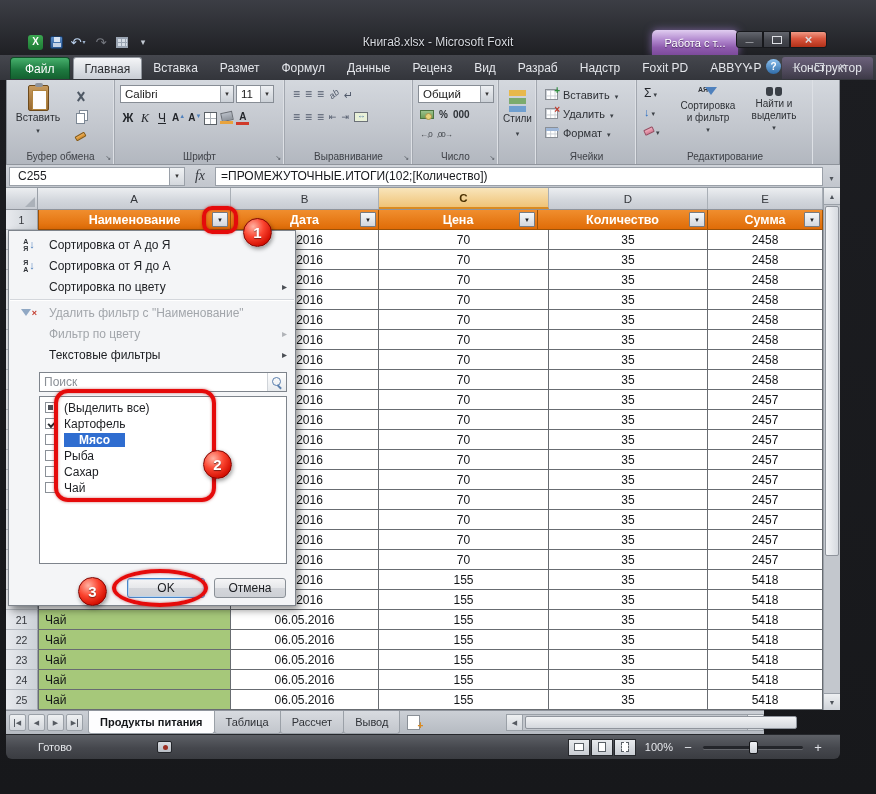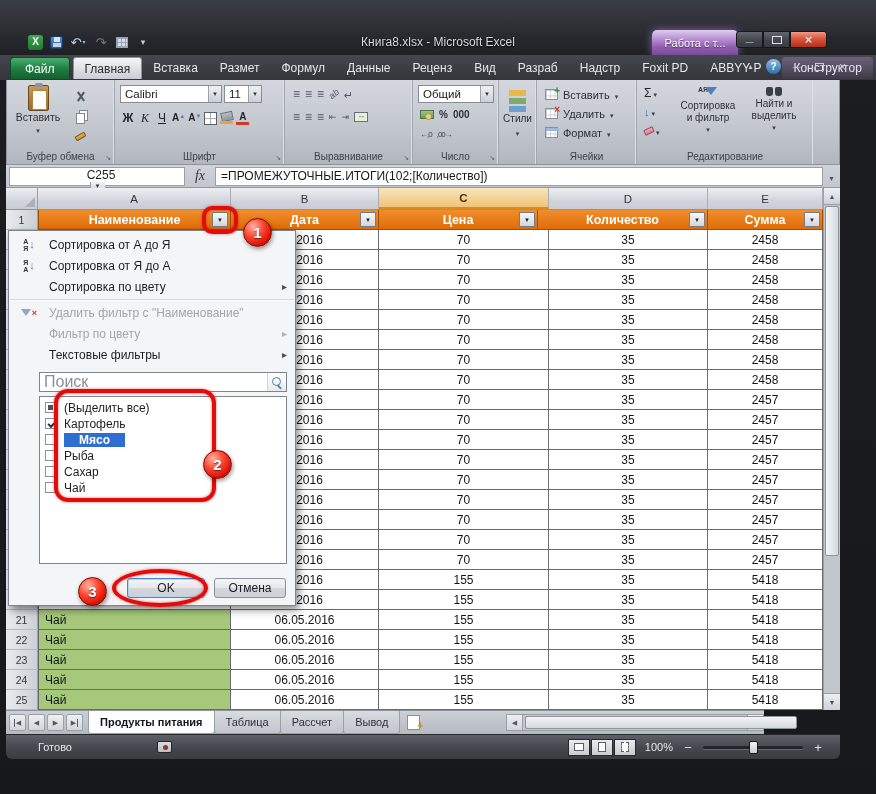--- a/index.html
+++ b/index.html
@@ -77,21 +77,21 @@
   .ic-cut::after{transform:rotate(-35deg);}
   .ic-copy{position:relative;width:9px;height:11px;background:#fff;border:1px solid #7d8895;box-shadow:3px -3px 0 -1px #fff,3px -3px 0 0 #7d8895;margin-top:3px;}
   .ic-paint{width:11px;height:5px;background:linear-gradient(#f0b25c,#d68a1f);border:1px solid #8a5a10;transform:rotate(-30deg);border-radius:1px;}
 
   .g-font{width:170px;}
   .combo-row{display:flex;gap:2px;padding:5px 0 0 5px;}
   .combo{height:18px;background:#fff;border:1px solid #878d95;display:flex;align-items:center;font-size:11.5px;color:#222;}
   .combo .cv{flex:1;padding-left:4px;white-space:nowrap;overflow:hidden;}
   .combo .drop{width:13px;height:100%;background:linear-gradient(#eef0f3,#ccd1d7);border-left:1px solid #9aa0a7;display:flex;align-items:center;justify-content:center;}
   .combo .drop::before{content:"▾";font-size:7px;color:#333;}
-  .combo.fname{width:102px;}
+  .combo.fname{width:114px;}
   .combo.fsize{width:38px;}
   .btn-row{display:flex;align-items:center;gap:3px;padding:5px 0 0 6px;height:20px;}
   .fb{font-size:12px;color:#23262b;width:14px;text-align:center;}
   .fb.b{font-weight:bold;}
   .fb.i{font-style:italic;font-family:"Liberation Serif",serif;}
   .fb.u{text-decoration:underline;}
   .ic-fontsz{font-size:10px;font-weight:bold;color:#23262b;line-height:1;}
   .ic-fontsz i{font-style:normal;font-size:6px;vertical-align:top;color:#4f81bd;}
   .ic-border{width:13px;height:13px;border:1px solid #5a6066;position:relative;background:#fff;}
   .ic-border::before{content:"";position:absolute;left:5px;top:0;bottom:0;width:1px;background:#aab0b7;}
@@ -144,21 +144,21 @@
   .edit-big .lbl2{width:62px;}
   .ic-sort{position:relative;width:20px;height:15px;}
   .ic-sort::before{content:"АЯ";position:absolute;left:0;top:1px;font-size:7px;font-weight:bold;color:#2e3136;}
   .ic-sort::after{content:"";position:absolute;right:1px;top:2px;width:0;height:0;border-left:6px solid transparent;border-right:6px solid transparent;border-top:8px solid #4f81bd;}
   .ic-binoc{position:relative;width:18px;height:13px;}
   .ic-binoc::before,.ic-binoc::after{content:"";position:absolute;top:2px;width:7px;height:9px;background:#3a3f46;border-radius:2px 2px 3px 3px;}
   .ic-binoc::before{left:1px;}  .ic-binoc::after{right:1px;}
 
   
   .fbar{position:absolute;left:6px;top:165px;width:834px;height:23px;background:linear-gradient(#d0d4da,#c2c6cd);border-bottom:1px solid #9299a1;display:flex;align-items:center;}
-  .namebox{width:176px;height:19px;background:#fff;border:1px solid #9aa0a8;margin-left:3px;display:flex;align-items:center;flex-direction:column;}
+  .namebox{width:176px;height:19px;background:#fff;border:1px solid #9aa0a8;margin-left:3px;display:flex;align-items:center;}
   .namebox .nb-text{flex:1;font-size:12px;padding-left:8px;color:#1c1e22;}
   .nb-drop{width:15px;height:100%;background:linear-gradient(#f0f2f4,#d4d8dd);border-left:1px solid #9aa0a8;display:flex;align-items:center;justify-content:center;}
   .nb-drop::before{content:"▾";font-size:7px;color:#333;}
   .fx{width:30px;text-align:center;font-style:italic;font-family:"Liberation Serif",serif;font-size:14px;color:#33363c;}
   .finput{flex:1;height:19px;background:#fff;border:1px solid #9aa0a8;display:flex;align-items:center;font-size:12px;color:#17191d;padding-left:5px;white-space:nowrap;overflow:hidden;}
   .f-exp{width:17px;text-align:center;}
   .f-exp::before{content:"▾";font-size:8px;color:#4e535a;}
 
   
   .grid{position:absolute;left:6px;top:188px;width:834px;height:522px;background:#fff;}
@@ -195,21 +195,21 @@
   .mi.dis{color:#a2a6ab;}
   .mi .mic{position:absolute;left:8px;width:24px;height:17px;display:flex;align-items:center;justify-content:center;}
   .mi .sub{position:absolute;right:8px;font-size:10px;color:#4a4e54;}
   .mi.dis .sub{color:#b0b3b8;}
   .msep{height:1px;background:#d4d7dc;box-shadow:0 1px 0 #fff;margin:2px 1px;}
   .letters{display:flex;flex-direction:column;font-size:7px;line-height:7px;font-weight:bold;color:#2e3136;}
   .dar{color:#4f81bd;font-size:11px;font-weight:bold;margin-left:1px;line-height:1;}
   .funnel{width:0;height:0;border-left:5px solid transparent;border-right:5px solid transparent;border-top:7px solid #90a8c4;}
   .redx{color:#c2392b;font-size:9px;font-weight:bold;margin-left:1px;}
   .srch{margin:7px 8px 0 30px;height:20px;background:#fff;border:1px solid #7e848c;display:flex;align-items:center;}
-  .srch input{flex:1;border:none;outline:none;background:transparent;font-size:16px;padding:0 4px;color:#8b5cf6;font-family:inherit;min-width:0;}
+  .srch input{flex:1;border:none;outline:none;background:transparent;font-size:12px;padding:0 4px;color:#8b5cf6;font-family:inherit;min-width:0;}
   .srch input::placeholder{color:#8a8f96;}
   .mag{width:19px;height:18px;border-left:1px solid #d0d4d9;background:linear-gradient(#fff,#e8ebee);display:flex;align-items:center;justify-content:center;position:relative;}
   .mag::before{content:"";width:7px;height:7px;border:1.5px solid #5a7fae;border-radius:50%;display:block;margin:-2px 0 0 -2px;}
   .mag::after{content:"";position:absolute;right:4px;bottom:4px;width:5px;height:1.5px;background:#5a7fae;transform:rotate(45deg);}
   .flist{margin:4px 8px 0 30px;height:168px;background:#fff;border:1px solid #7e848c;padding-top:3px;overflow:hidden;}
   .fli{height:16px;display:flex;align-items:center;padding-left:24px;position:relative;font-size:12px;color:#1c1e22;text-align:center;}
   .fli .cb{position:absolute;left:5px;top:2px;width:11px;height:11px;background:#fff;border:1px solid #8a9097;}
   .cb.mixed::after{content:"";position:absolute;left:2px;top:2px;width:5px;height:5px;background:#4d5158;}
   .cb.checked::after{content:"";position:absolute;left:2px;top:2px;width:6px;height:3px;border-left:2px solid #26292d;border-bottom:2px solid #26292d;transform:rotate(-45deg);}
   .fli .lbl.selhl{background:var(--select-blue,#2f6dd0);color:#fff;padding:0 15px;font-weight:bold;}
@@ -282,21 +282,21 @@
 
   <div class="titlebar" data-name="title-bar" data-interactable="false">
     <div class="qat" id="qat" data-name="quick-access-toolbar" data-interactable="false">
         <span class="qicon" data-name="excel-logo-icon" data-interactable="true"></span>
         <span class="qicon" data-name="save-icon" data-interactable="true"></span>
         <span class="qicon" data-name="undo-icon" data-interactable="true"></span>
         <span class="qicon" data-name="redo-icon" data-interactable="true"></span>
         <span class="qicon" data-name="grid-icon" data-interactable="true"></span>
         <span class="qicon" data-name="qat-dropdown-icon" data-interactable="true"></span>
       </div>
-    <div class="title" data-name="window-title" data-interactable="false">Книга8.xlsx  -  Microsoft Excel</div>
+    <div class="title" data-name="window-title" data-interactable="false">Книга8.xlsx  -  Microsoft Foxit</div>
     <div class="ctx-group" data-name="context-tab-group-label" data-interactable="false">Работа с т...</div>
     <div class="winbtns" id="winbtns" data-name="window-controls" data-interactable="false">
         <div class="wbtn" data-name="minimize-button" data-interactable="true"></div>
         <div class="wbtn" data-name="restore-button" data-interactable="true"></div>
         <div class="wbtn close" data-name="close-button" data-interactable="true"></div>
       </div>
   </div>
 
   <div class="tabstrip" data-name="ribbon-tab-strip" data-interactable="false">
     <div class="tabs" id="tabs-box" data-name="ribbon-tabs" data-interactable="false">

